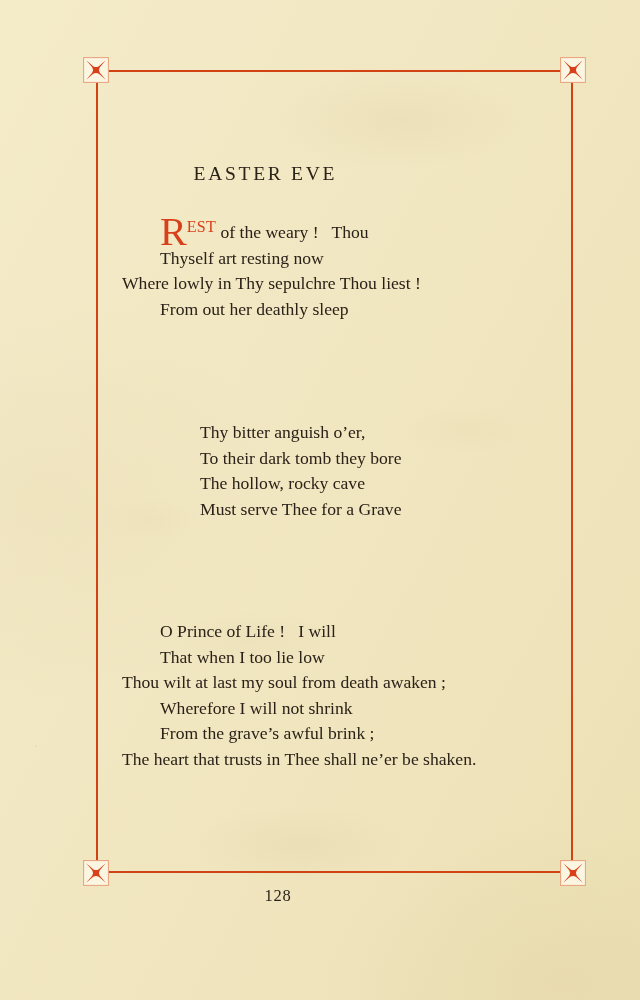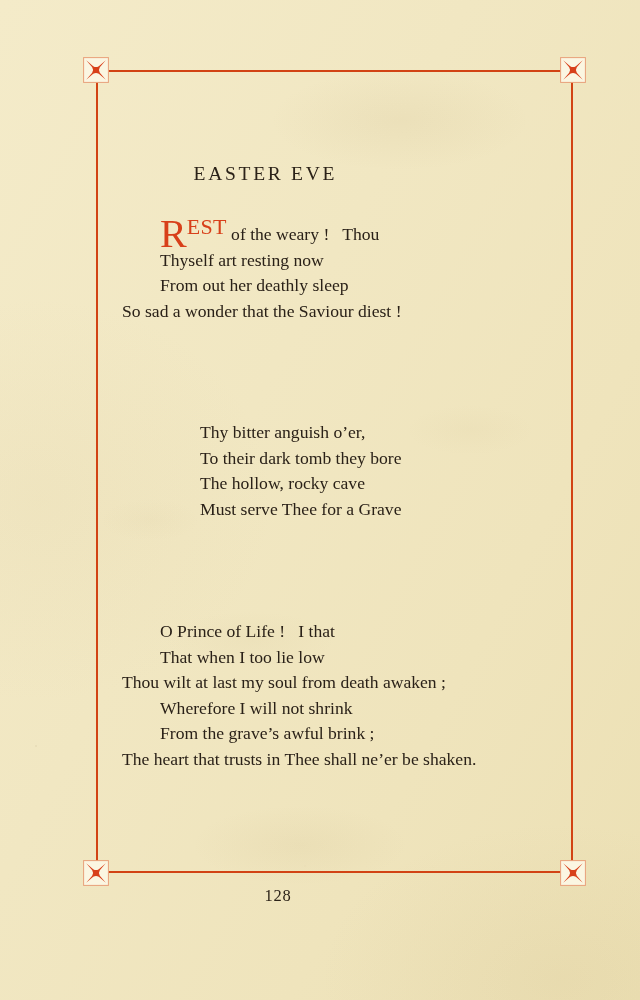--- a/index.html
+++ b/index.html
@@ -129,21 +129,21 @@
   .dropcap {
     color: #d8401a;
     font-size: 40px;
     line-height: 0;
     position: relative;
     top: 7px;
     letter-spacing: 0px;
   }
   .smallcaps-red {
     color: #d8401a;
-    font-size: 22px;
+    font-size: 16px;
     letter-spacing: 0.3px;
     position: relative;
     top: -6px;
   }
   #stanza-1 .after-initial {
     position: relative;
     top: 0px;
   }
 
   #page-number {
@@ -197,33 +197,33 @@
     </div>
   </div>
 
   <div id="poem-block">
 
     <div id="poem-title">EASTER EVE</div>
 
     <div class="stanza" id="stanza-1">
       <div class="vline first"><span class="dropcap">R</span><span class="smallcaps-red">EST</span><span class="after-initial"> of the weary !   Thou</span></div>
       <div class="vline ind">Thyself art resting now</div>
+      <div class="vline">Where lowly in Thy sepulchre Thou liest !</div>
       <div class="vline ind">From out her deathly sleep</div>
-      <div class="vline">So sad a wonder that the Saviour diest !</div>
     </div>
 
     <div class="stanza" id="stanza-2">
       <div class="vline ind">Thy bitter anguish o’er,</div>
       <div class="vline ind">To their dark tomb they bore</div>
       <div class="vline ind">The hollow, rocky cave</div>
       <div class="vline ind">Must serve Thee for a Grave</div>
     </div>
 
     <div class="stanza" id="stanza-3">
-      <div class="vline ind">O Prince of Life !   I that</div>
+      <div class="vline ind">O Prince of Life !   I will</div>
       <div class="vline ind">That when I too lie low</div>
       <div class="vline">Thou wilt at last my soul from death awaken ;</div>
       <div class="vline ind">Wherefore I will not shrink</div>
       <div class="vline ind">From the grave’s awful brink ;</div>
       <div class="vline">The heart that trusts in Thee shall ne’er be shaken.</div>
     </div>
 
     <div id="page-number">128</div>
 
   </div>

